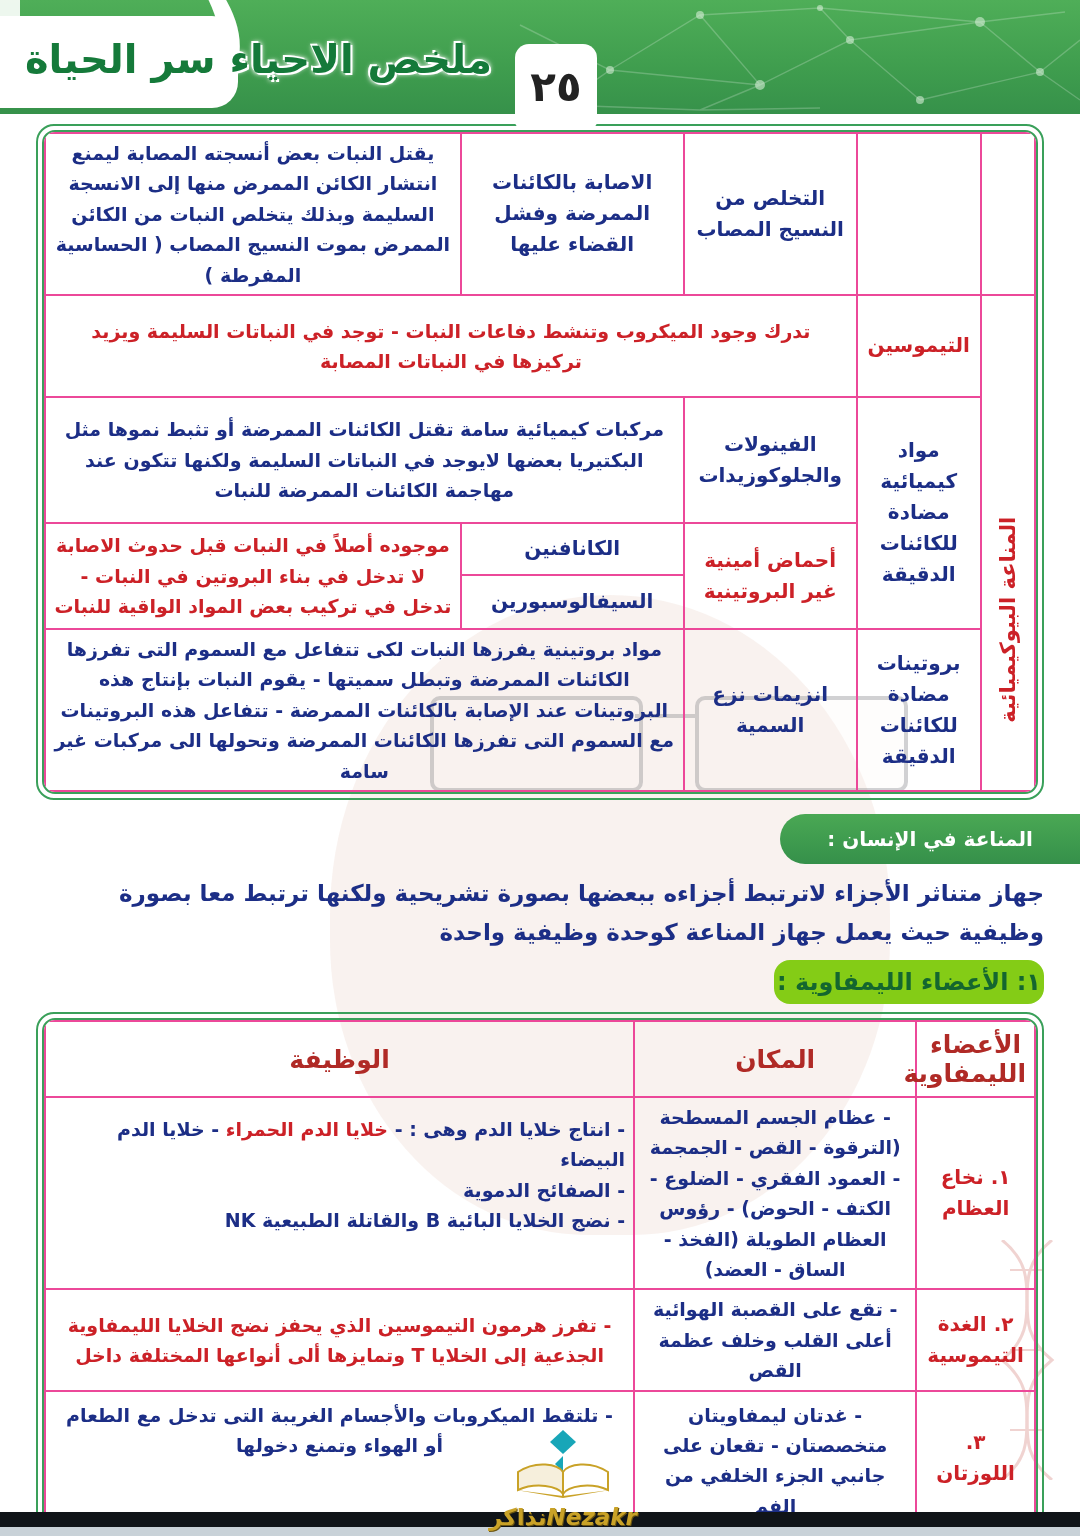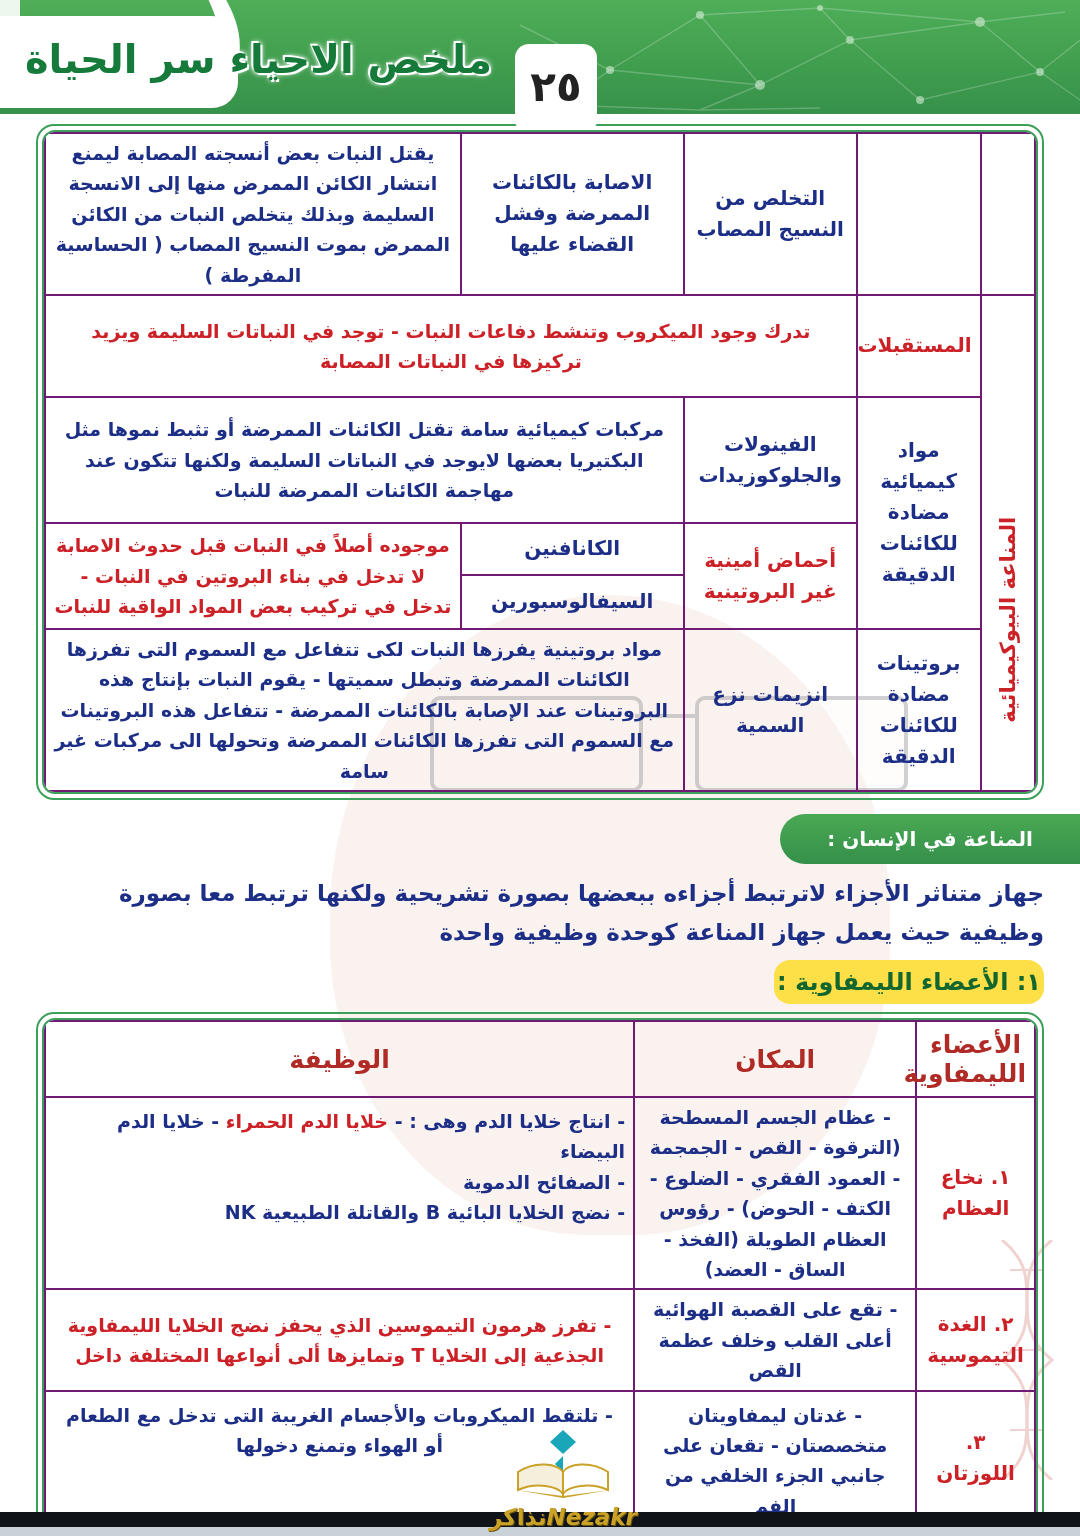--- a/index.html
+++ b/index.html
@@ -45,21 +45,21 @@
   .glasses{position:absolute;left:430px;top:696px;width:500px;height:90px;opacity:.4;z-index:0;}
   .glasses .lens{position:absolute;top:0;width:205px;height:88px;border:4px solid #8f8f93;border-radius:10px;background:rgba(250,244,240,.5);}
   .glasses .lens.l{left:0;} .glasses .lens.r{left:265px;}
   .glasses .bridge{position:absolute;left:205px;top:18px;width:60px;height:10px;border-top:4px solid #8f8f93;}
   .dna{position:absolute;right:18px;top:1240px;opacity:.5;z-index:0;}
   
   .content{position:absolute;top:124px;left:36px;right:36px;z-index:2;}
   .tbl-outer{border:2px solid #3aa05a;border-radius:18px;padding:4px;background:transparent;}
   .tbl-inner{border:2px solid #3aa05a;border-radius:13px;overflow:hidden;}
   table{border-collapse:collapse;width:100%;table-layout:fixed;background:transparent;}
-  td{border:2px solid #701a75;padding:4px 8px;vertical-align:middle;font-weight:bold;}
+  td{border:2px solid #ec4899;padding:4px 8px;vertical-align:middle;font-weight:bold;}
   .blue{color:#1c2e86;} .red{color:#cc2127;}
   .c{text-align:center;} .r{text-align:right;}
   .fs19{font-size:19px;line-height:1.6;} .fs20{font-size:20px;line-height:1.55;}
   .vert-cell{padding:0;}
   .vert-cell .vert{
     display:block;transform:rotate(-90deg);white-space:nowrap;
     font-size:21px;font-weight:bold;color:#cc2127;width:100%;
   }
   
   .sec-banner{
@@ -71,21 +71,21 @@
   .sec-pill{
     margin:12px 0 0 auto;width:315px;height:46px;background:#ffffff;
     border:3px solid #3aa05a;border-radius:22px;
     display:flex;align-items:center;justify-content:center;
     color:#157a3a;font-size:24px;font-weight:bold;
   }
   .paragraph{
     margin-top:10px;color:#1c2e86;font-size:23px;font-weight:bold;line-height:1.7;
   }
   .sec-light{
-    margin:8px 0 8px auto;width:270px;height:44px;background:#fde047;
+    margin:8px 0 8px auto;width:270px;height:44px;background:#84cc16;
     border-radius:16px;display:flex;align-items:center;justify-content:center;
     color:#14662f;font-size:24px;font-weight:bold;
   }
   
   .th-cell{font-size:25px;color:#b02a26;text-align:center;font-weight:bold;}
   
   .black-band{position:absolute;left:0;top:1512px;width:1080px;height:15px;background:#101418;z-index:4;}
   .gray-strip{position:absolute;left:0;top:1527px;width:1080px;height:9px;background:#c9d2d8;z-index:4;}
   .brand{position:absolute;left:488px;top:1428px;width:150px;text-align:center;z-index:5;}
   .brand .brand-text{font-size:23px;font-weight:bold;color:#c9a227;text-shadow:1px 1px 0 #6b5510;}
@@ -151,21 +151,21 @@
           <td class="c"></td>
           <td class="c"></td>
           <td class="c blue fs20">التخلص من النسيج المصاب</td>
           <td class="c blue fs20">الاصابة بالكائنات الممرضة وفشل القضاء عليها</td>
           <td class="c blue fs19">يقتل النبات بعض أنسجته المصابة ليمنع انتشار الكائن الممرض منها إلى الانسجة السليمة وبذلك يتخلص النبات من الكائن الممرض بموت النسيج المصاب ( الحساسية المفرطة )</td>
         </tr>
         <tr style="height:102px">
           <td class="vert-cell" rowspan="5">
             <span class="vert">المناعة البيوكيميائية</span>
           </td>
-          <td class="c red fs20">المستقبلات</td>
+          <td class="c red fs20">التيموسين</td>
           <td class="c red fs19" colspan="3">تدرك وجود الميكروب وتنشط دفاعات النبات - توجد في النباتات السليمة ويزيد تركيزها في النباتات المصابة</td>
         </tr>
         <tr style="height:126px">
           <td class="c blue fs20" rowspan="3">مواد كيميائية مضادة للكائنات الدقيقة</td>
           <td class="c blue fs20">الفينولات والجلوكوزيدات</td>
           <td class="c blue fs19" colspan="2">مركبات كيميائية سامة تقتل الكائنات الممرضة أو تثبط نموها مثل البكتيريا بعضها لايوجد في النباتات السليمة ولكنها تتكون عند مهاجمة الكائنات الممرضة للنبات</td>
         </tr>
         <tr style="height:52px">
           <td class="c red fs20" rowspan="2">أحماض أمينية غير البروتينية</td>
           <td class="c blue fs20">الكانافنين</td>
@@ -202,21 +202,21 @@
         </colgroup>
         <tbody>
             <tr style="height:76px">
           <td class="th-cell">الأعضاء الليمفاوية</td>
           <td class="th-cell">المكان</td>
           <td class="th-cell">الوظيفة</td>
         </tr>
         <tr style="height:166px">
           <td class="c red fs20">١. نخاع العظام</td>
           <td class="c blue fs19">- عظام الجسم المسطحة (الترقوة - القص - الجمجمة - العمود الفقري - الضلوع - الكتف - الحوض) - رؤوس العظام الطويلة (الفخذ - الساق - العضد)</td>
-          <td class="r blue fs19" style="vertical-align:top;padding-top:8px;">
+          <td class="r blue fs19" style="vertical-align:top;padding-top:16px;">
             <span>- انتاج خلايا الدم وهى : - </span><span class="red">خلايا الدم الحمراء</span><span> - خلايا الدم البيضاء</span>
             <br><span>- الصفائح الدموية</span>
             <br><span>- نضج الخلايا البائية B والقاتلة الطبيعية NK</span>
           </td>
         </tr>
         <tr style="height:84px">
           <td class="c red fs20">٢. الغدة التيموسية</td>
           <td class="c blue fs19">- تقع على القصبة الهوائية أعلى القلب وخلف عظمة القص</td>
           <td class="c red fs19">- تفرز هرمون التيموسين الذي يحفز نضج الخلايا الليمفاوية الجذعية إلى الخلايا T وتمايزها ألى أنواعها المختلفة داخل</td>
         </tr>

